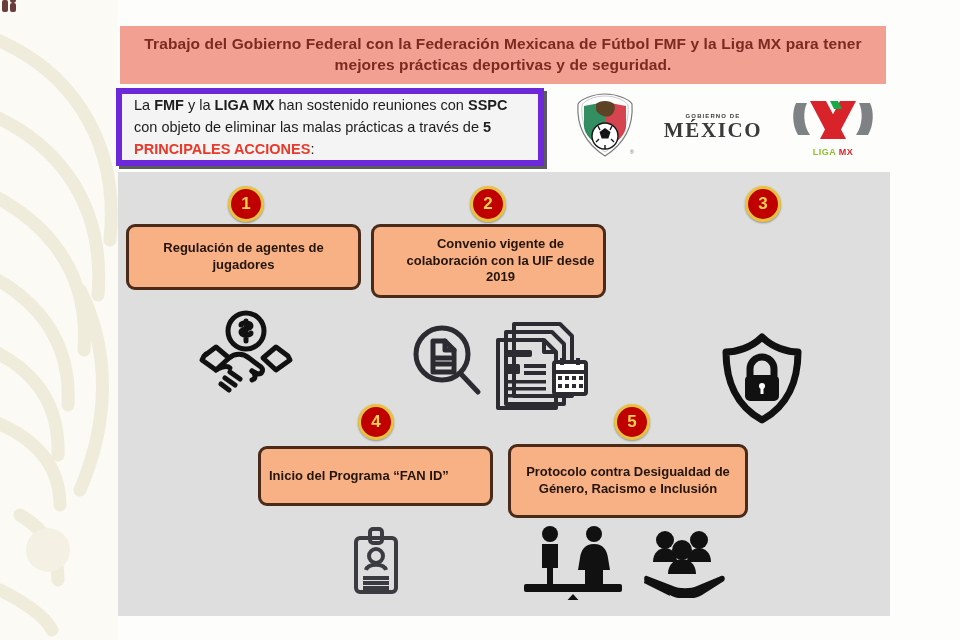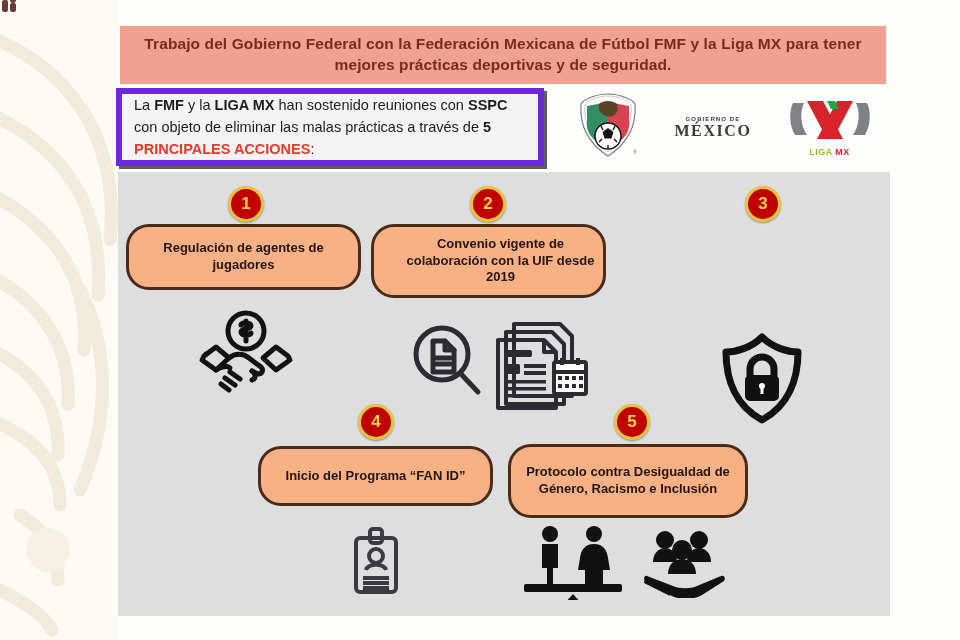--- a/index.html
+++ b/index.html
@@ -96,21 +96,21 @@
     color: #3b3b3b;
   }
   .logo-gob .small {
     font-size: 6px;
     letter-spacing: 1.1px;
     font-weight: bold;
     display: block;
   }
   .logo-gob .big {
     font-family: "Liberation Serif", serif;
-    font-size: 16px;
+    font-size: 21px;
     letter-spacing: 1.6px;
     font-weight: bold;
     display: block;
     margin-top: 1px;
     text-align: center;
   }
   .logo-gob .seal {
     width: 22px; height: 22px;
     border-radius: 50%;
     background: radial-gradient(circle at 40% 35%, #e8e4d8, #cfc9b5 70%, #b9b2a0);
@@ -150,25 +150,24 @@
     justify-content: center;
     box-shadow: 0 1px 2px rgba(0,0,0,.35);
     z-index: 3;
   }
 
   
   .action-box {
     position: absolute;
     background: #f7b184;
     border: 3px solid #4a2a18;
-    border-radius: 23px;
+    border-radius: 9px;
     box-sizing: border-box;
     display: flex;
     align-items: center;
-    justify-content: center;
     text-align: center;
     z-index: 2;
   }
   .action-box span {
     display: block;
     color: #24140c;
     font-weight: bold;
     font-size: 13px;
     line-height: 1.3;
     padding: 0 8px;

